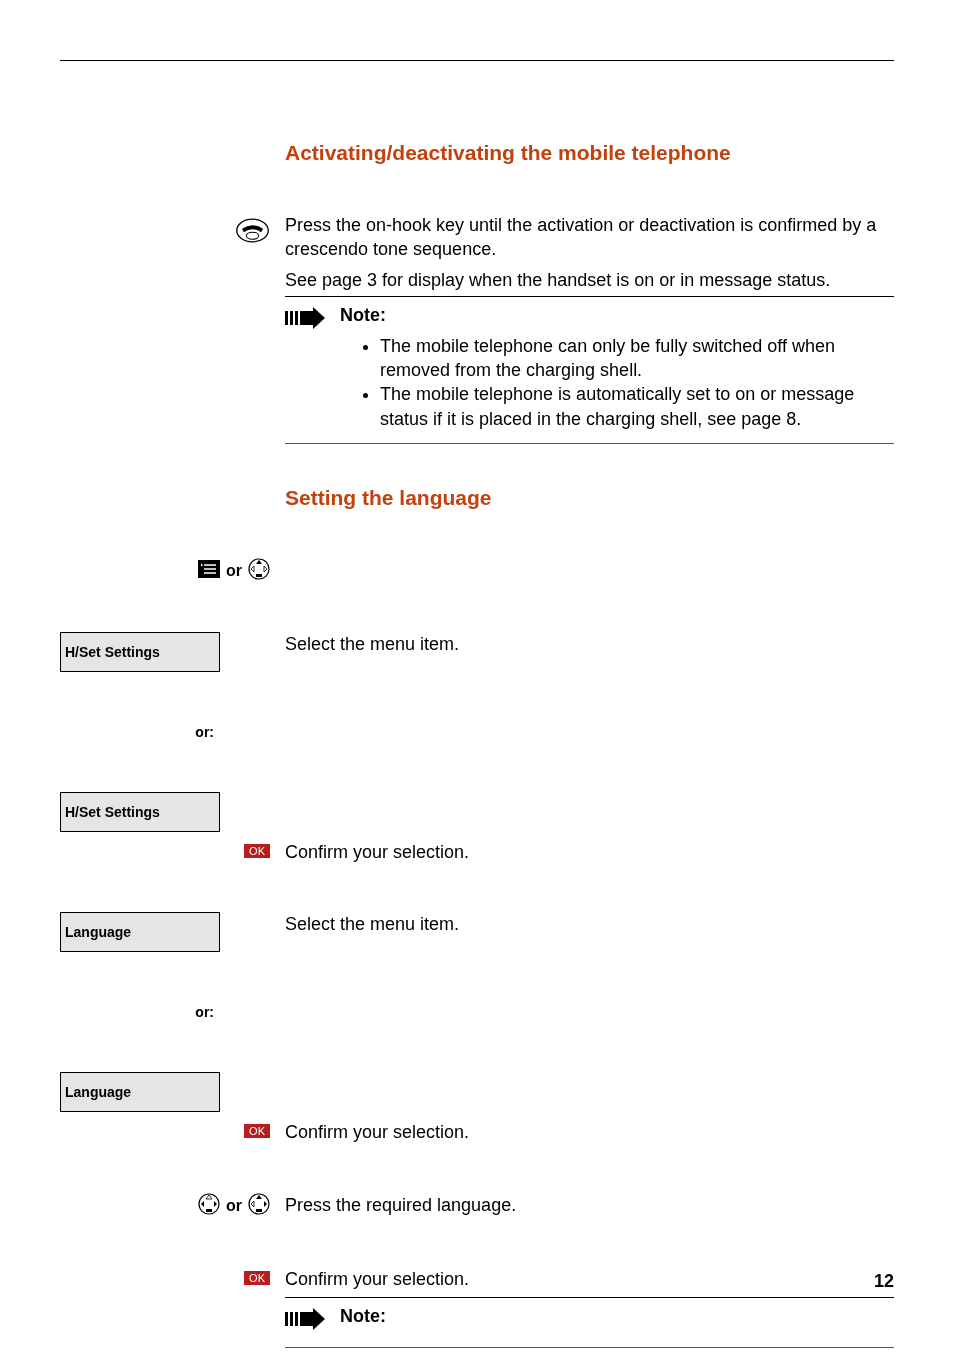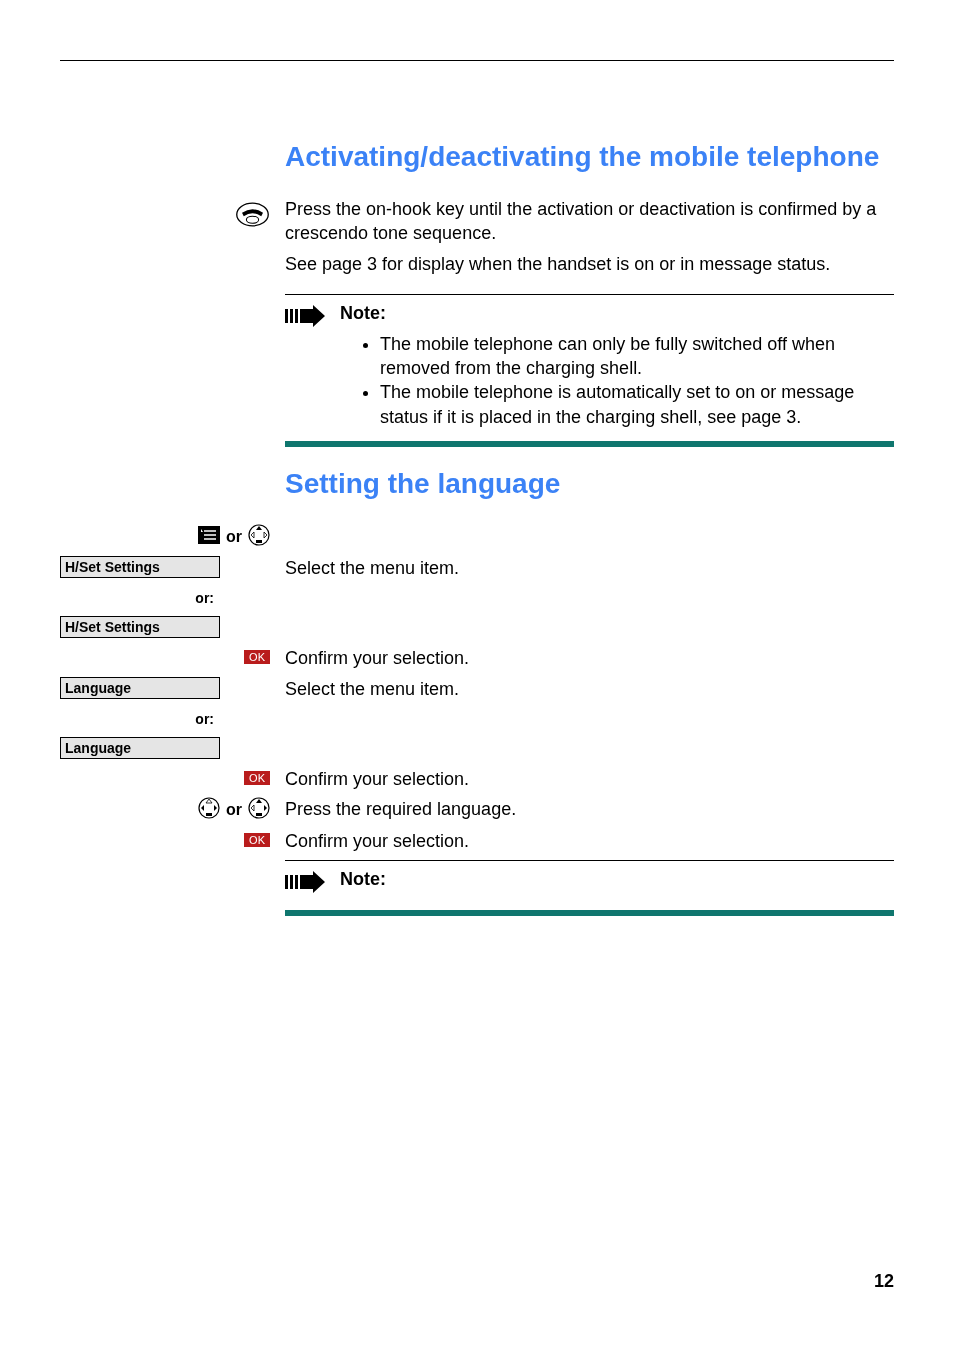--- a/index.html
+++ b/index.html
@@ -1,31 +1,31 @@
 <!DOCTYPE html>
 <html><head>
 <meta charset="utf-8">
 <style>
   * { box-sizing: border-box; margin: 0; padding: 0; }
   html, body { width: 954px; height: 1352px; background: #fff; font-family: Arial, Helvetica, sans-serif; color: #000; }
   .page { position: relative; width: 954px; height: 1352px; padding: 60px 60px 40px 60px; }
   .top-rule { border-top: 1px solid #000; margin-bottom: 80px; width: 100%; }
   .full-width { margin-left: 210px; padding-left: 15px; }
-  h1 { color: #3b82f6; font-size: 28px; font-weight: bold; margin-bottom: 24px; }
-  .body-text { font-size: 18px; line-height: 1.35; margin-bottom: 18px; }
-  .step-row { display: flex; margin-bottom: 6px; align-items: flex-start; }
+  h1 { color: #c2410c; font-size: 21px; font-weight: bold; margin-bottom: 24px; }
+  .body-text { font-size: 18px; line-height: 1.35; margin-bottom: 4px; }
+  .step-row { display: flex; margin-bottom: 6px; align-items: flex-start; margin-top: 48px; }
   .step-left { width: 210px; flex-shrink: 0; display: flex; justify-content: flex-end; align-items: center; min-height: 22px; }
   .step-right { flex: 1; padding-left: 15px; font-size: 18px; line-height: 1.35; }
-  .note-box { border-top: 1px solid #000; border-bottom: 6px solid #0f766e; padding: 8px 0 12px 0; margin-bottom: 21px; display: flex; }
+  .note-box { border-top: 1px solid #000; border-bottom: 1px solid #0f766e; padding: 8px 0 12px 0; margin-bottom: 42px; display: flex; }
   .note-icon-col { width: 55px; flex-shrink: 0; padding-top: 2px; }
   .note-content { flex: 1; }
   .note-title { font-weight: bold; font-size: 18px; margin-bottom: 8px; }
   .note-list { list-style: disc; padding-left: 40px; font-size: 18px; line-height: 1.35; }
   .note-para { font-size: 18px; line-height: 1.35; padding-left: 10px; }
-  .menu-box { border: 1px solid #000; background: #e5e5e5; font-size: 14px; font-weight: bold; padding: 2px 4px; width: 160px; text-align: left; }
+  .menu-box { border: 1px solid #000; background: #e5e5e5; font-size: 14px; font-weight: bold; padding: 11px 4px; width: 160px; text-align: left; }
   .or-label { font-size: 14px; font-weight: bold; text-align: right; padding: 4px 6px 4px 0; width: 160px; }
   .ok-badge { background: #b91c1c; color: #fff; font-size: 11px; padding: 1px 5px; font-weight: normal; margin-right: 0; display: inline-block; }
   .icon-onhook { width: 35px; height: 35px; }
   .icon-arrow-bars { width: 40px; height: 22px; }
   .icon-nav { width: 22px; height: 22px; }
   .icon-menu-key { width: 22px; height: 18px; display: inline-block; }
   .or-inline { font-size: 16px; font-weight: bold; margin: 0 4px; }
   .page-num { position: absolute; bottom: 60px; right: 60px; font-size: 18px; font-weight: bold; }
   .icon-row-right { display: flex; justify-content: flex-end; align-items: center; width: 160px; gap: 2px; text-align: center; }
 </style>
@@ -59,21 +59,21 @@
           <rect x="0" y="4" width="3" height="14" fill="#000"></rect>
           <rect x="5" y="4" width="3" height="14" fill="#000"></rect>
           <rect x="10" y="4" width="3" height="14" fill="#000"></rect>
           <path d="M 15 4 L 28 4 L 28 0 L 40 11 L 28 22 L 28 18 L 15 18 Z" fill="#000"></path>
         </svg>
       </div>
       <div class="note-content">
         <div class="note-title">Note:</div>
         <ul class="note-list">
           <li>The mobile telephone can only be fully switched off when removed from the charging shell.</li>
-          <li>The mobile telephone is automatically set to on or message status if it is placed in the charging shell, see page 3.</li>
+          <li>The mobile telephone is automatically set to on or message status if it is placed in the charging shell, see page 8.</li>
         </ul>
       </div>
     </div>
   </div>
 
   <div class="full-width">
     <h1>Setting the language</h1>
   </div>
 
   <div class="step-row">

